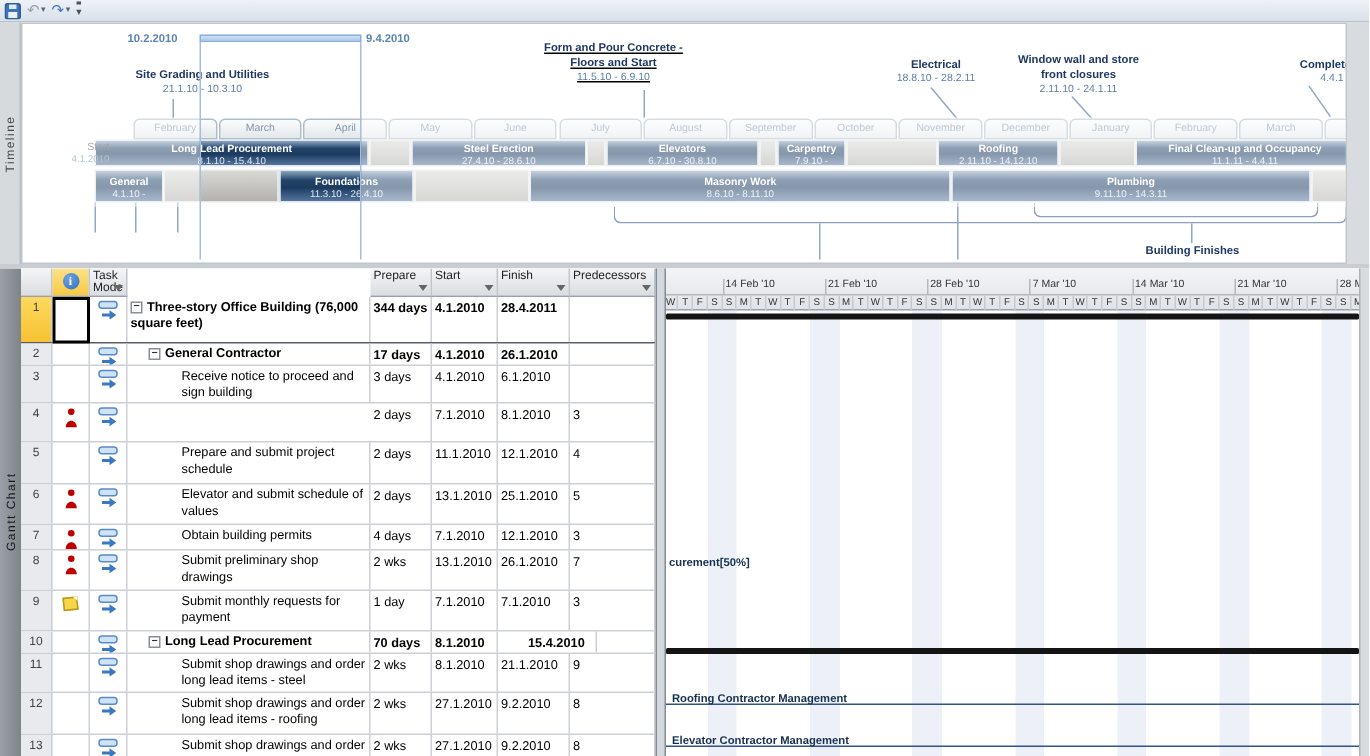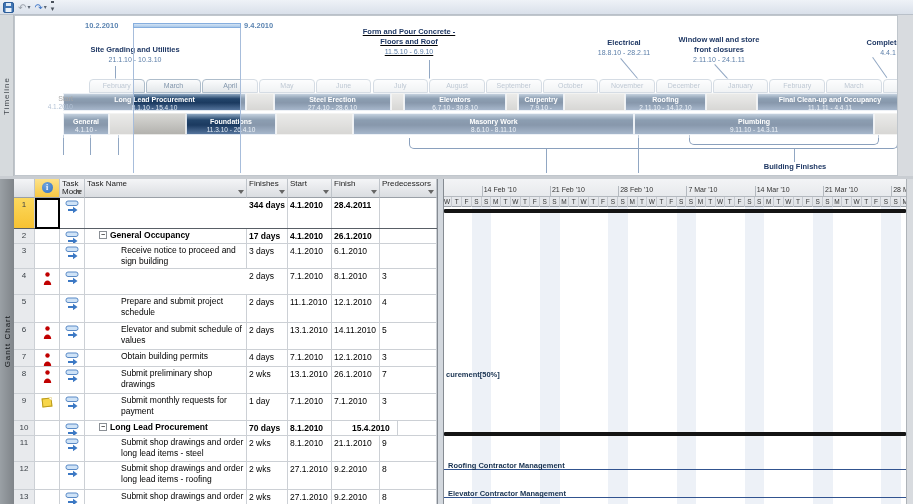--- a/index.html
+++ b/index.html
@@ -129,21 +129,21 @@
 
     <div class="tl-vp-label" style="left:70px;top:5px;width:46px;text-align:left;">10.2.2010</div>
     <div class="tl-vp-label" style="left:229px;top:5px;">9.4.2010</div>
 
     <div class="tl-callout" style="left:40px;top:29px;width:160px;">
       <div class="cn">Site Grading and Utilities</div>
       <div class="cd">21.1.10 - 10.3.10</div>
     </div>
     <div class="tl-callout" style="left:324px;top:11px;width:140px;text-decoration:underline;">
       <div class="cn">Form and Pour Concrete -</div>
-      <div class="cn">Floors and Roof</div>
+      <div class="cn">Floors and Start</div>
       <div class="cd">11.5.10 - 6.9.10</div>
     </div>
     <div class="tl-callout" style="left:634px;top:19px;width:140px;">
       <div class="cn">Window wall and store</div>
       <div class="cn">front closures</div>
       <div class="cd">2.11.10 - 24.1.11</div>
     </div>
     <div class="tl-callout" style="left:549px;top:22px;width:120px;">
       <div class="cn">Electrical</div>
       <div class="cd">18.8.10 - 28.2.11</div>
@@ -252,50 +252,53 @@
 
   <div class="gap-right" style="left:898px;top:15px;width:15px;height:161px;"></div>
   <div class="gap-right" style="left:906px;top:179px;width:7px;height:325px;border-left:1px solid #aeb3b8;"></div>
 
   <div id="tbl">
       <div class="th" style="left: 0px; width: 21px;"></div>
       <div class="th th-gold" style="left: 21px; width: 25px;">
         <div class="info-i">i</div>
       </div>
       <div class="th" style="left: 46px; width: 25px;"><span>Task Mode</span><div class="arr"></div></div>
-      <div class="th" style="left: 71px; width: 162px;"><span>Task Name</span><div class="arr"></div></div>
-      <div class="th" style="left: 233px; width: 41px;"><span>Finishes</span><div class="arr"></div></div>
+      <div class="th" style="left: 233px; width: 41px;"><span>Prepare</span><div class="arr"></div></div>
       <div class="th" style="left: 274px; width: 44px;"><span>Start</span><div class="arr"></div></div>
       <div class="th" style="left: 318px; width: 48px;"><span>Finish</span><div class="arr"></div></div>
       <div class="th" style="left: 366px; width: 57px;"><span>Predecessors</span><div class="arr"></div></div>
       <div class="trow" style="top: 19px; height: 31px; border-bottom: 1px solid rgb(89, 95, 102);">
         <div class="tcell tnum tnum-sel" style="left: 0px; width: 21px;">1</div>
         <div class="tcell" style="left: 21px; width: 25px;"></div>
         <div class="tcell" style="left: 46px; width: 25px;">
           <svg width="15" height="13" style="display:block;margin:1px auto;">
             <rect x="1" y="1" width="12" height="4.5" rx="2" fill="#cfe3f7" stroke="#5a8ac6"></rect>
             <path d="M3,9 h5 v-2.2 l4.5,3.2 -4.5,3.2 V11 h-5 Z" fill="#3b78c4"></path>
           </svg>
         </div>
+        <div class="tcell bold" style="left: 71px; width: 162px; padding-left: 2px;">
+          <div class="tline"><div class="collapse-glyph"></div><span>Three-story Office Building (76,000</span></div>
+          <div class="tline">square feet)</div>
+        </div>
         <div class="tcell bold" style="left: 233px; width: 41px; padding-top: 2px;">344 days</div>
         <div class="tcell bold" style="left: 274px; width: 44px; padding-top: 2px;">4.1.2010</div>
         <div class="tcell bold" style="left: 318px; width: 48px; padding-top: 2px;">28.4.2011</div>
         <div class="tcell bold" style="left: 366px; width: 57px; padding-top: 2px;"></div>
       </div>
       <div class="trow" style="top: 50px; height: 15px;">
         <div class="tcell tnum" style="left: 0px; width: 21px;">2</div>
         <div class="tcell" style="left: 21px; width: 25px;"></div>
         <div class="tcell" style="left: 46px; width: 25px;">
           <svg width="15" height="13" style="display:block;margin:1px auto;">
             <rect x="1" y="1" width="12" height="4.5" rx="2" fill="#cfe3f7" stroke="#5a8ac6"></rect>
             <path d="M3,9 h5 v-2.2 l4.5,3.2 -4.5,3.2 V11 h-5 Z" fill="#3b78c4"></path>
           </svg>
         </div>
         <div class="tcell bold" style="left: 71px; width: 162px; padding-left: 14px;">
-          <div class="tline"><div class="collapse-glyph"></div><span>General Occupancy</span></div>
+          <div class="tline"><div class="collapse-glyph"></div><span>General Contractor</span></div>
         </div>
         <div class="tcell bold" style="left: 233px; width: 41px; padding-top: 2px;">17 days</div>
         <div class="tcell bold" style="left: 274px; width: 44px; padding-top: 2px;">4.1.2010</div>
         <div class="tcell bold" style="left: 318px; width: 48px; padding-top: 2px;">26.1.2010</div>
         <div class="tcell bold" style="left: 366px; width: 57px; padding-top: 2px;"></div>
       </div>
       <div class="trow" style="top: 65px; height: 25px;">
         <div class="tcell tnum" style="left: 0px; width: 21px;">3</div>
         <div class="tcell" style="left: 21px; width: 25px;"></div>
         <div class="tcell" style="left: 46px; width: 25px;">
@@ -363,21 +366,21 @@
             <rect x="1" y="1" width="12" height="4.5" rx="2" fill="#cfe3f7" stroke="#5a8ac6"></rect>
             <path d="M3,9 h5 v-2.2 l4.5,3.2 -4.5,3.2 V11 h-5 Z" fill="#3b78c4"></path>
           </svg>
         </div>
         <div class="tcell" style="left: 71px; width: 162px; padding-left: 36px;">
           <div class="tline">Elevator and submit schedule of</div>
           <div class="tline">values</div>
         </div>
         <div class="tcell" style="left: 233px; width: 41px; padding-top: 2px;">2 days</div>
         <div class="tcell" style="left: 274px; width: 44px; padding-top: 2px;">13.1.2010</div>
-        <div class="tcell" style="left: 318px; width: 48px; padding-top: 2px;">14.11.2010</div>
+        <div class="tcell" style="left: 318px; width: 48px; padding-top: 2px;">25.1.2010</div>
         <div class="tcell" style="left: 366px; width: 57px; padding-top: 2px;">5</div>
       </div>
       <div class="trow" style="top: 171px; height: 17px;">
         <div class="tcell tnum" style="left: 0px; width: 21px;">7</div>
         <div class="tcell" style="left: 21px; width: 25px;">
           <svg width="9" height="13" style="display:block;margin:2px auto;">
             <circle cx="4.5" cy="2.5" r="2.2" fill="#c00000"></circle>
             <path d="M0.8,13 C0.8,7 8.2,7 8.2,13 Z" fill="#c00000"></path>
           </svg>
         </div>

